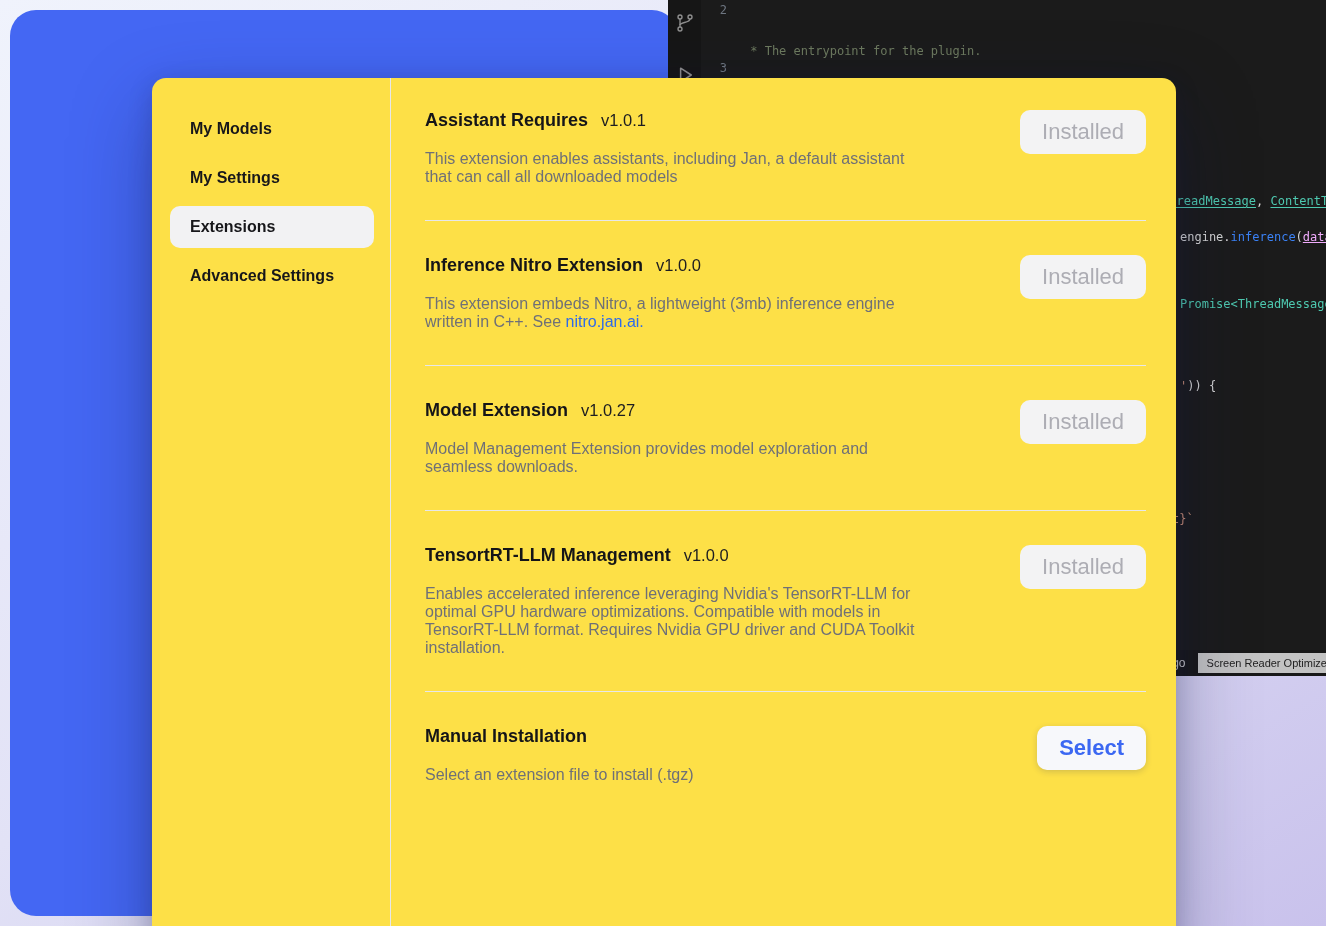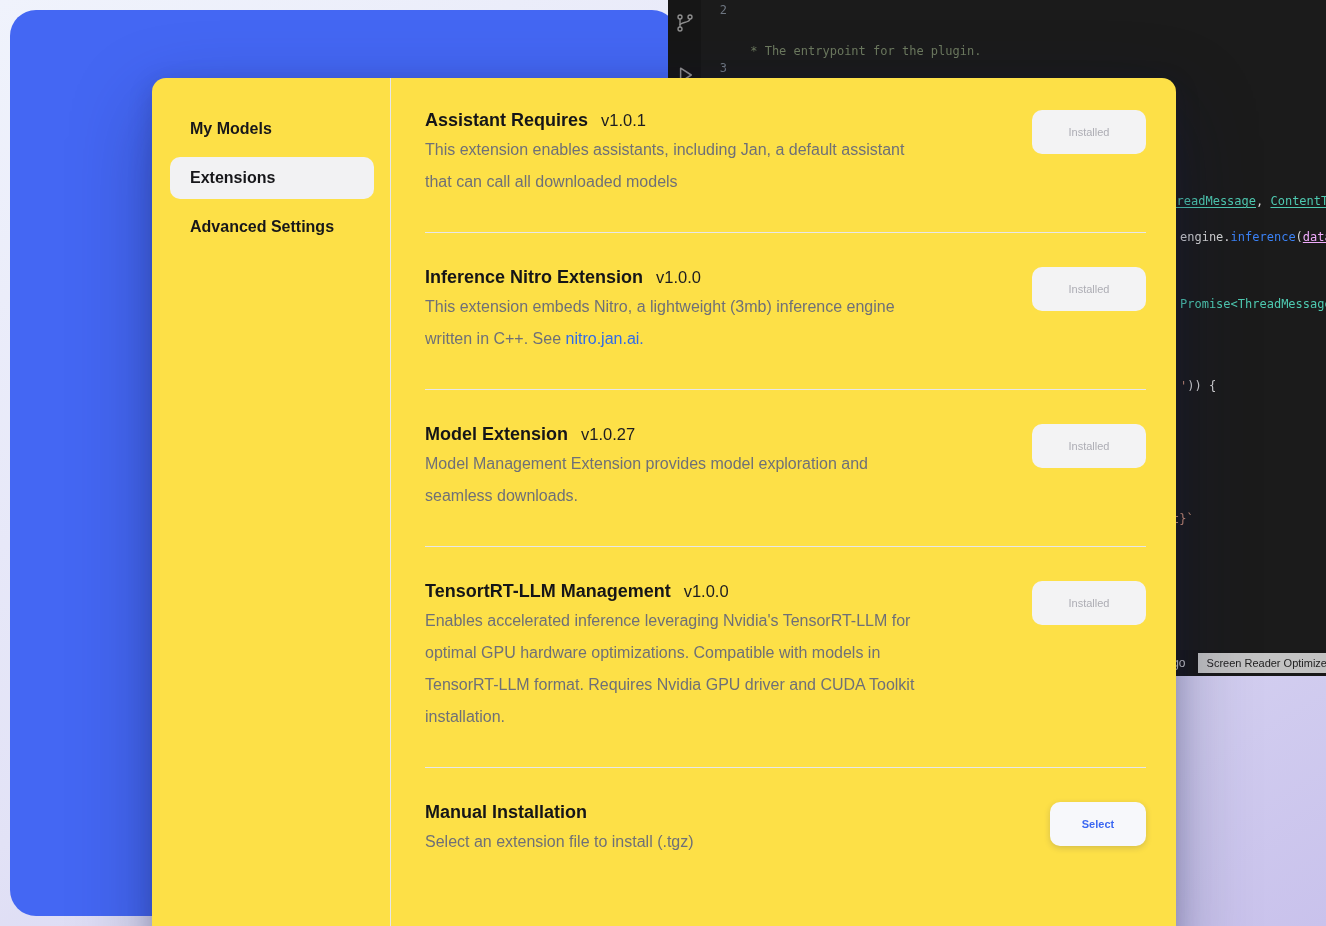--- a/index.html
+++ b/index.html
@@ -81,27 +81,27 @@
     display:flex; align-items:flex-start; justify-content:space-between;
     padding:34px 0; border-bottom:1px solid #e7e7ea;
   }
   .ext-row:first-child { padding-top:0; }
   .ext-row:last-child { border-bottom:none; padding-bottom:0; }
   .ext-info { flex:1; min-width:0; margin-right:16px; }
   .ext-title-row { display:flex; align-items:baseline; gap:13px; }
   .ext-title { font-size:18px; font-weight:700; color:#151518; }
   .ext-version { font-size:16.5px; color:#1d1d21; }
   .ext-desc {
-    margin-top:3px; font-size:16px; line-height:32px; color:#6f7077;
+    margin-top:19px; font-size:16px; line-height:18px; color:#6f7077;
     white-space:pre-line;
   }
   .ext-link { color:#2f6bea; text-decoration:none; cursor:pointer; }
   .btn {
     flex:none; min-width:114px; height:44px; border:none; border-radius:10px;
-    font-family:inherit; font-size:11px; display:flex; align-items:center;
+    font-family:inherit; font-size:22px; display:flex; align-items:center;
     justify-content:center; padding:0 22px; cursor:pointer;
   }
   .btn-installed { background:#f3f3f4; color:#adadb4; font-weight:500; }
   .btn-select {
     background:#f7f8fb; color:#3c68f2; font-weight:700; min-width:96px;
     box-shadow:0 2px 6px rgba(30,40,90,.18);
   }
 </style>
 </head>
 <body>
@@ -156,20 +156,21 @@
 
   <div class="status-bar">
     <span class="status-lang">go</span>
     <span class="status-chip">Screen Reader Optimize</span>
   </div>
 </div>
 
 <div class="modal">
   <aside class="sidebar">
     <div class="side-item">My Models</div>
+    <div class="side-item">My Settings</div>
     <div class="side-item active">Extensions</div>
     <div class="side-item">Advanced Settings</div>
   </aside>
 
   <main class="content">
 
     <div class="ext-row">
       <div class="ext-info">
         <div class="ext-title-row">
           <span class="ext-title">Assistant Requires</span>

